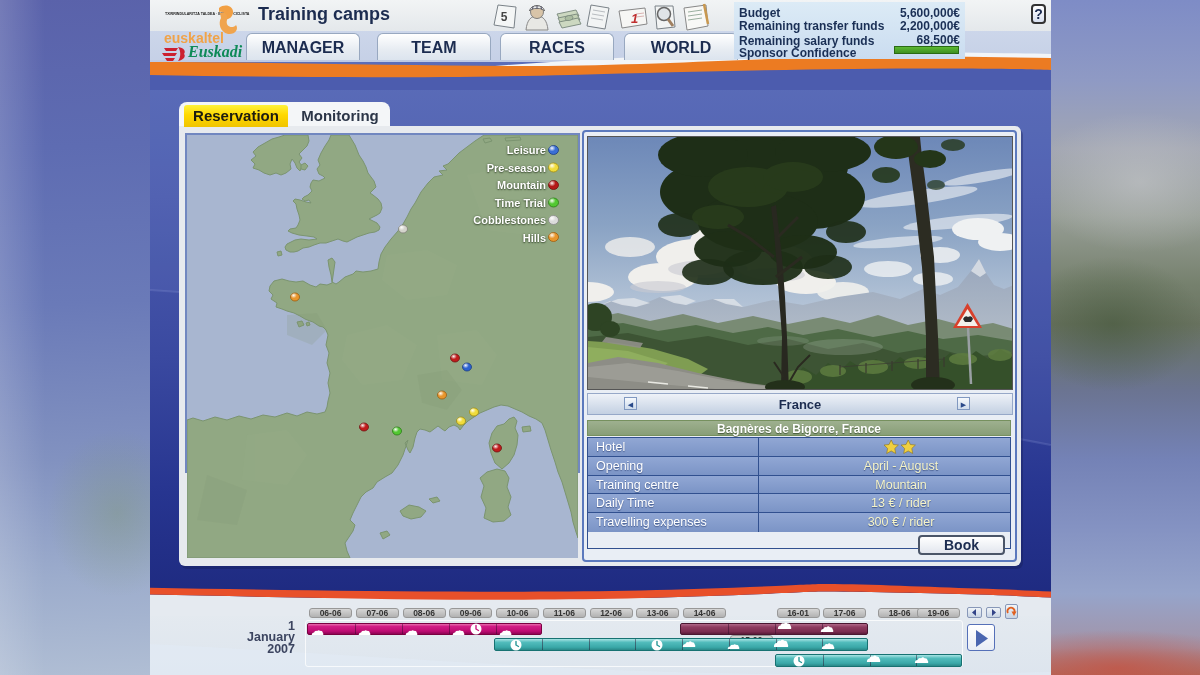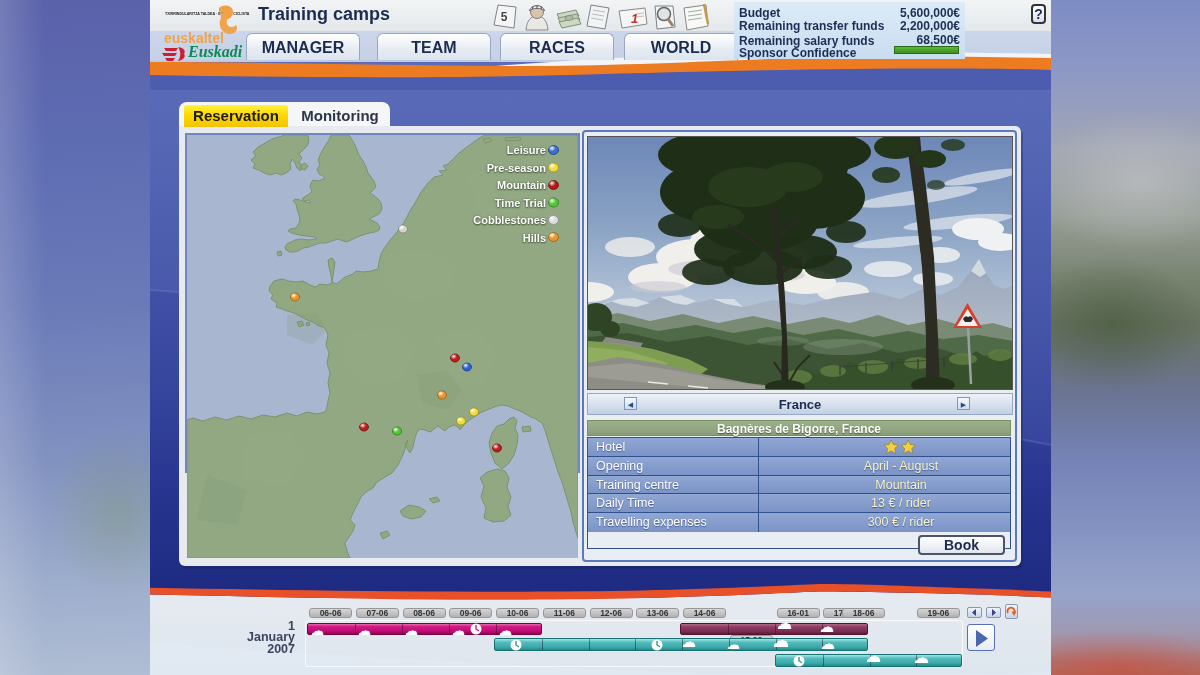--- a/index.html
+++ b/index.html
@@ -151,21 +151,21 @@
 <div class="dateBtn" style="left:252.5px;">08-06</div>
 <div class="dateBtn" style="left:299.2px;">09-06</div>
 <div class="dateBtn" style="left:346.0px;">10-06</div>
 <div class="dateBtn" style="left:392.8px;">11-06</div>
 <div class="dateBtn" style="left:439.5px;">12-06</div>
 <div class="dateBtn" style="left:486.2px;">13-06</div>
 <div class="dateBtn" style="left:533.0px;">14-06</div>
 <div class="dateBtn" style="left:579.8px;margin-top:27px;">15-06</div>
 <div class="dateBtn" style="left:626.5px;">16-01</div>
 <div class="dateBtn" style="left:673.2px;">17-06</div>
-<div class="dateBtn" style="left:692px;">18-06</div>
+<div class="dateBtn" style="left:728px;">18-06</div>
 <div class="dateBtn" style="left:766.8px;">19-06</div>
 <div style="position:absolute;left:25px;top:621px;width:120px;text-align:right;font-size:12.5px;font-weight:bold;color:#3c4560;line-height:11.3px;">1<br>January<br>2007</div>
 <div style="position:absolute;left:157px;top:622.5px;width:235px;height:12.5px;background:linear-gradient(#e86aac 0%,#d01c84 25%,#c00c74 70%,#8e0454 100%);border:1px solid #7a0040;border-radius:2px;">
       <i style="position:absolute;left:47.0px;top:0;bottom:0;width:1px;background:rgba(40,10,40,0.45);"></i>
       <i style="position:absolute;left:94.0px;top:0;bottom:0;width:1px;background:rgba(40,10,40,0.45);"></i>
       <i style="position:absolute;left:141.0px;top:0;bottom:0;width:1px;background:rgba(40,10,40,0.45);"></i>
       <i style="position:absolute;left:188.0px;top:0;bottom:0;width:1px;background:rgba(40,10,40,0.45);"></i>
     </div>
 <svg width="13" height="6" viewBox="0 0 17 8" preserveAspectRatio="none" style="position:absolute;left:161.0px;top:628.5px;">
       <path d="M1,8 Q1,4.5 4,4.5 Q5,1.5 8,2.5 Q10,0.5 12,2.5 Q15,2 15.5,5 Q16.5,6 16,8 Z" fill="#ffffff"></path>

